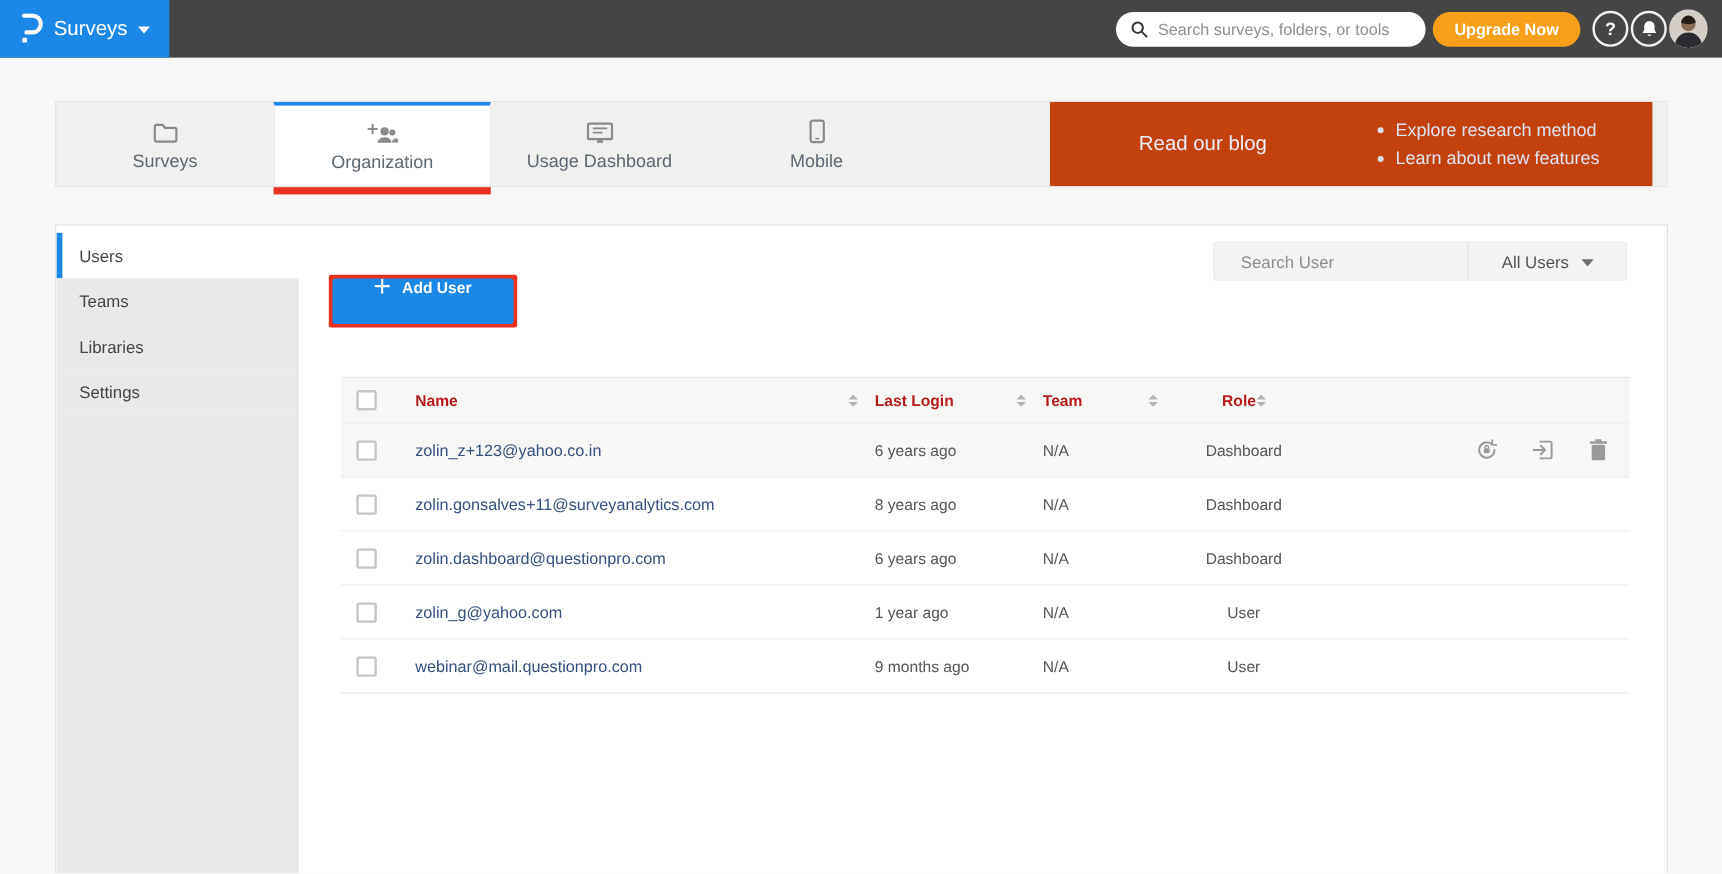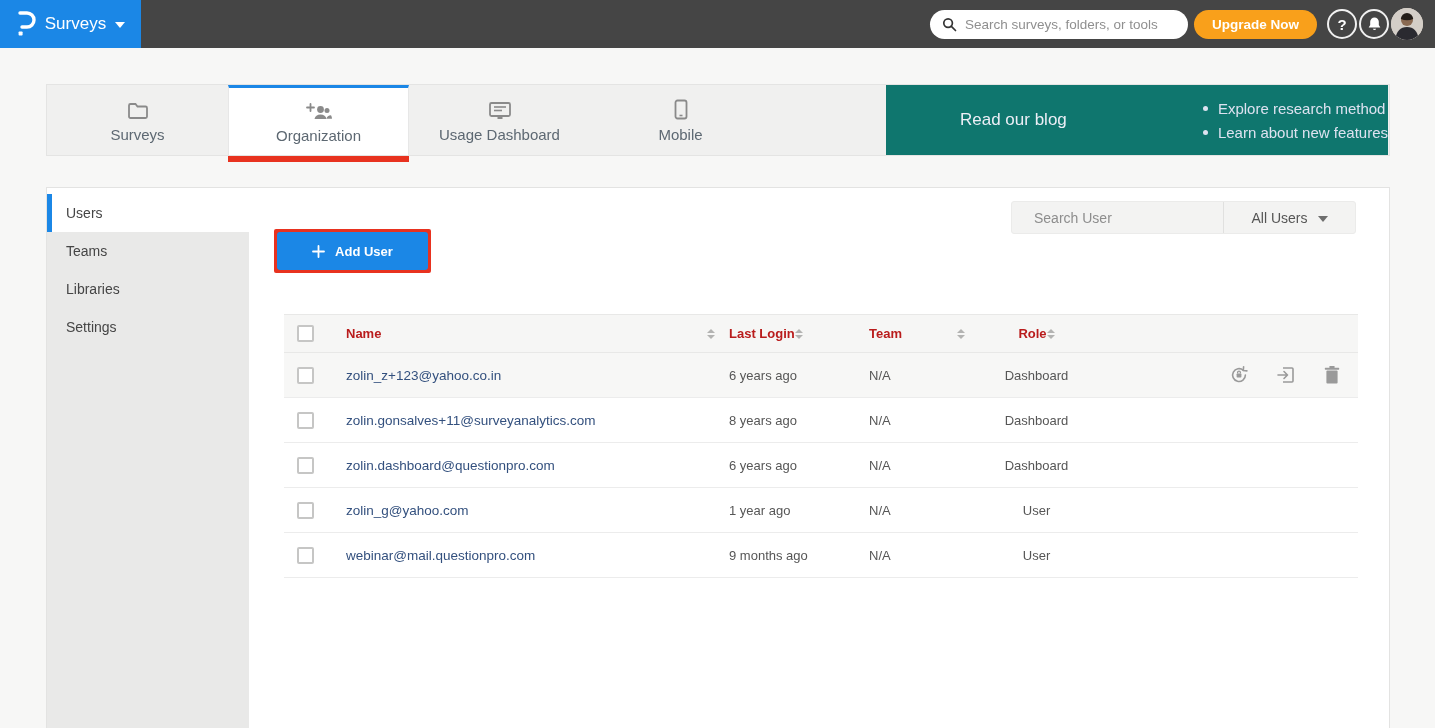--- a/index.html
+++ b/index.html
@@ -69,22 +69,22 @@
   .tab-label { font-size:15px; }
   .tab.active {
     background:#fff; border-top:3px solid #1b87e6;
     border-left:1px solid #e7e7e7; border-right:1px solid #e7e7e7;
   }
   .annotation-underline {
     position:absolute; left:-1px; bottom:-7px; width:calc(100% + 2px); height:6px;
     background:#e8321f;
   }
   .blog-panel {
-    position:absolute; right:1px; top:0; width:502px; height:70px;
-    background:#0f766e; display:flex; align-items:center; cursor:pointer;justify-content:space-between;
+    position:absolute; right:12px; top:0; width:502px; height:70px;
+    background:#c2410c; display:flex; align-items:center; cursor:pointer;
   }
   .blog-title { color:#eceef6; font-size:17px; margin-left:74px; white-space:nowrap; }
   .blog-bullets { list-style:none; margin-left:92px; display:flex; flex-direction:column; gap:7px; }
   .blog-bullets li {
     color:#dde2f0; font-size:15px; display:flex; align-items:center; gap:10px; white-space:nowrap;
   }
   .blog-bullets li::before {
     content:""; width:5px; height:5px; border-radius:50%; background:#dde2f0; flex:none;
   }
 
@@ -105,21 +105,21 @@
   .content { position:relative; flex:1; }
 
   
   .annotation-box {
     position:absolute; left:25px; top:41px; padding:3px;
     background:#e8321f; border-radius:2px;
   }
   .add-user-btn {
     width:151px; height:38px; background:#1b87e6; border:none; border-radius:3px;
     color:#fff; font-size:13px; font-weight:bold; font-family:inherit; cursor:pointer;
-    display:flex; align-items:center; justify-content:center; gap:10px;
+    display:flex; justify-content:center; gap:10px;
   }
   .filter-bar {
     position:absolute; top:13px; right:33px; height:33px; display:flex;
     border:1px solid #ebebea; border-radius:3px; overflow:hidden; background:#f3f3f2;
   }
   .search-user {
     width:212px; display:flex; align-items:center; gap:9px; padding:0 13px;
     border-right:1px solid #e0e0df;
   }
   .search-user input {
@@ -146,21 +146,21 @@
     height:39px; background:#f6f6f5; border-top:1px solid #e8e8e7; border-bottom:1px solid #e8e8e7;
     font-size:13px; font-weight:bold; color:#b91c1c;
   }
   .trow.hovered { background:#f7f7f6; }
   .c-check { width:62px; flex:none; display:flex; align-items:center; padding-left:13px; }
   .checkbox {
     width:17px; height:17px; border:2px solid #c6c6c5; border-radius:2px;
     background:#fff; cursor:pointer;
   }
   .c-name { width:383px; flex:none; display:flex; align-items:center; justify-content:space-between; padding-right:14px; }
-  .c-login { width:140px; flex:none; display:flex; align-items:center; justify-content:flex-start; padding-right:14px; }
+  .c-login { width:140px; flex:none; display:flex; align-items:center; justify-content:space-between; padding-right:14px; }
   .c-team { width:110px; flex:none; display:flex; align-items:center; justify-content:space-between; padding-right:14px; }
   .c-role { width:115px; flex:none; display:flex; align-items:center; justify-content:center; padding-right:0; }
   .c-actions { flex:1; display:flex; align-items:center; justify-content:flex-end; gap:27px; padding-right:17px; }
   .cell-text { font-size:13px; color:#565656; }
   .name-link { font-size:13.5px; color:#33507e; cursor:pointer; }
   .sort-control { display:inline-flex; flex-direction:column; gap:2px; cursor:pointer; }
   .sort-control i {
     display:block; width:0; height:0;
     border-left:4px solid transparent; border-right:4px solid transparent;
   }

